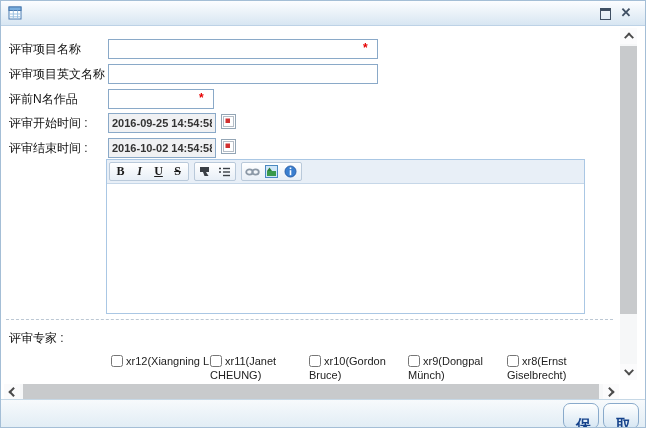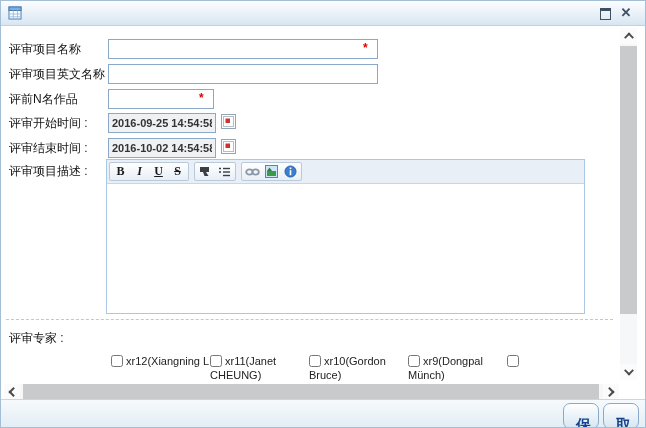--- a/index.html
+++ b/index.html
@@ -112,21 +112,20 @@
 
       <span class="flabel" style="top:112px">评审结束时间 :</span>
       <input class="txt datefld" style="top: 112px;" readonly="" value="2016-10-02 14:54:58">
       <button class="cal" style="top:113px">
         <svg width="11" height="11" viewBox="0 0 11 11">
           <rect x="0.5" y="0.5" width="10" height="10" fill="#ffffff" stroke="#b5bdc6"></rect>
           <rect x="2.5" y="2.5" width="4.5" height="4.5" fill="#d03030"></rect>
         </svg>
       </button>
 
-      <span class="flabel" style="top:135px">评审项目描述 :</span>
 
       <div class="editor">
         <div class="etoolbar">
           <span class="egroup">
             <button class="ebtn b">B</button>
             <button class="ebtn i">I</button>
             <button class="ebtn u">U</button>
             <button class="ebtn s">S</button>
           </span>
           <span class="egroup">
@@ -173,21 +172,21 @@
 
       <div class="separator"></div>
 
       <span class="flabel" style="top:302px">评审专家 :</span>
 
       <div class="exp-row" style="top:318px">
         <label class="exp"><input type="checkbox" style=""><span>xr12(Xiangning Li)</span></label>
         <label class="exp"><input type="checkbox" style=""><span>xr11(Janet CHEUNG)</span></label>
         <label class="exp"><input type="checkbox" style=""><span>xr10(Gordon Bruce)</span></label>
         <label class="exp"><input type="checkbox" style=""><span>xr9(Dongpal Münch)</span></label>
-        <label class="exp"><input type="checkbox" style=""></label>
+        <label class="exp"><input type="checkbox" style=""><span>xr8(Ernst Giselbrecht)</span></label>
       </div>
       <div class="exp-row" style="top:352px">
         <label class="exp"><input type="checkbox" style=""><span>xr7(Eric CIZARD)</span></label>
         <label class="exp"><input type="checkbox" style=""><span>xr6(Dongpal Li)</span></label>
         <label class="exp"><input type="checkbox" style=""><span>xr5(孙雯)</span></label>
         <label class="exp"><input type="checkbox" style=""><span>xr4(倪阳)</span></label>
         <label class="exp"><input type="checkbox" style=""><span>xr3(刘晓都)</span></label>
       </div>
     </div>
 

